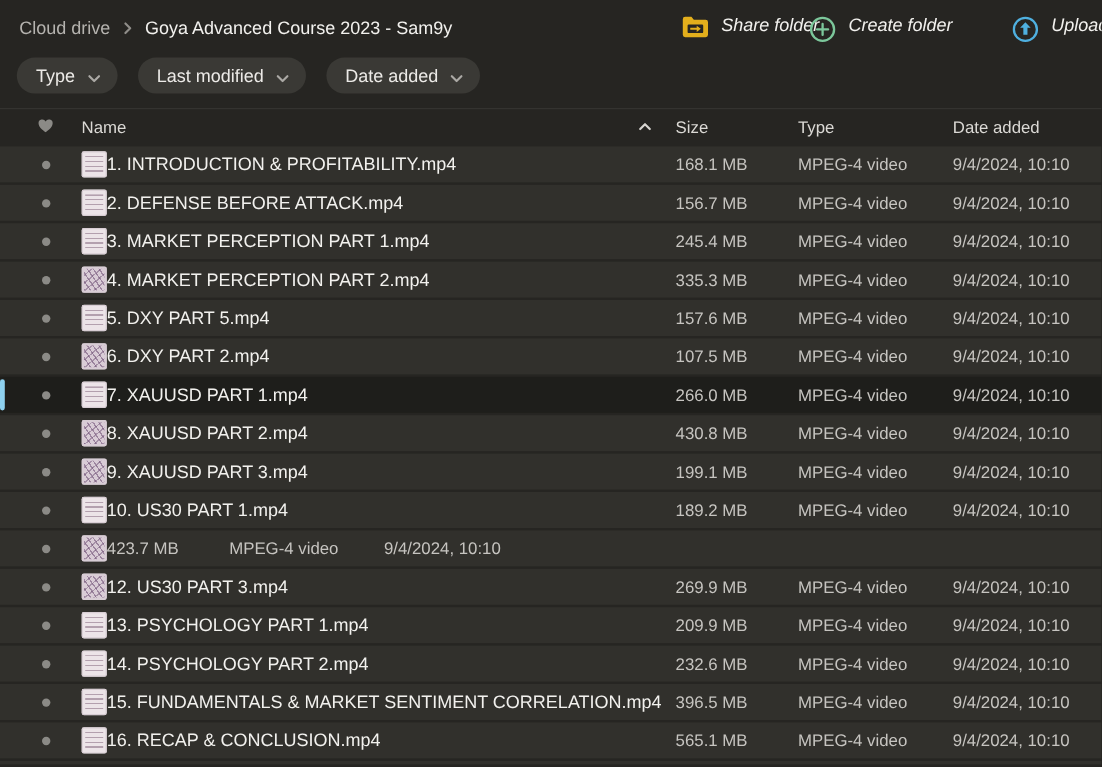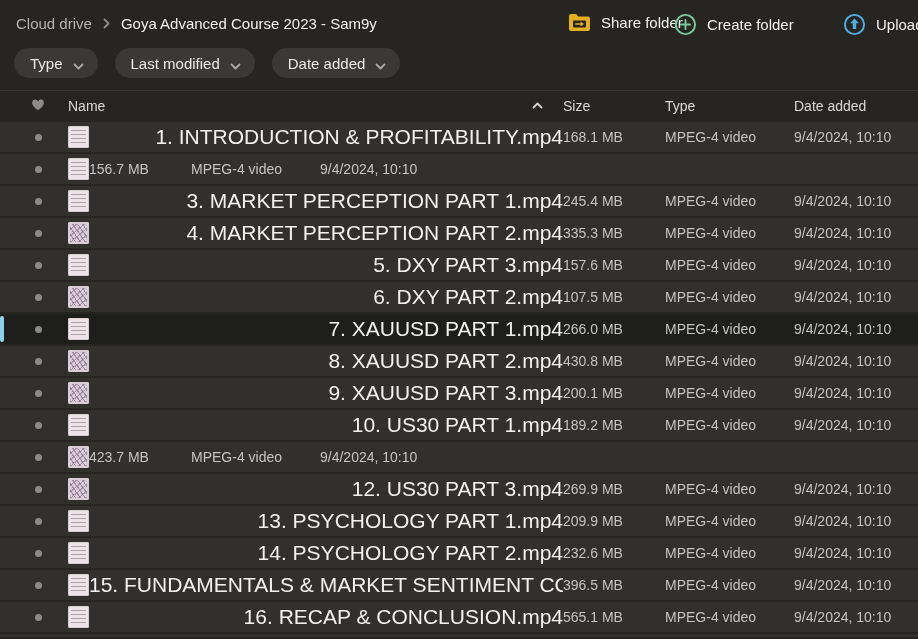--- a/index.html
+++ b/index.html
@@ -13,21 +13,21 @@
     -webkit-font-smoothing:antialiased;
   }
 
   
   .topbar { position:relative; height:46px; width:100%; }
   .breadcrumb { position:absolute; left:16px; top:15px; display:flex; align-items:center; gap:11px; font-size:15px; }
   .crumb-root { color:#b5b3af; cursor:pointer; }
   .crumb-sep { display:flex; align-items:center; }
   .crumb-current { color:var(--text-primary, #f2f1ee); }
 
-  .action-btn { position:absolute; top:13px; display:flex; align-items:center; gap:10px; font-size:15px; color:var(--text-primary, #f2f1ee); cursor:pointer; white-space:nowrap; }
+  .action-btn { position:absolute; top:13px; display:flex; gap:10px; font-size:15px; color:var(--text-primary, #f2f1ee); cursor:pointer; white-space:nowrap;font-style:italic; }
   #share-btn  { left:568px; }
   #create-btn { left:674px; }
   #upload-btn { left:843px; }
   .action-btn svg { display:block; }
 
   .ic-share-fill  { fill:var(--share-icon, #e3af1c); }
   .ic-share-bg    { fill:var(--bg, #262522); }
   .ic-create-strk { stroke:var(--create-icon, #7cc79b); }
   .ic-upload-strk { stroke:var(--upload-icon, #4fb0e0); }
   .ic-upload-fill { fill:var(--upload-icon, #4fb0e0); }
@@ -67,21 +67,21 @@
     background:repeating-linear-gradient(to bottom, #b3a0ae 0 1px, transparent 1px 4px);
   }
   .thumb-chart { background:#d9ccd6; }
   .thumb-chart::after {
     left:2px; right:2px; top:2px; bottom:2px;
     background:
       repeating-linear-gradient(55deg, rgba(116,86,122,.6) 0 1px, transparent 1px 4px),
       repeating-linear-gradient(-40deg, rgba(116,86,122,.5) 0 1px, transparent 1px 5px);
   }
 
-  .cell-name { flex:1; margin-left:0; font-size:21px; color:var(--text-primary,#f2f1ee); white-space:nowrap; overflow:hidden;text-align:right; }
+  .cell-name { flex:1; margin-left:0; font-size:15px; color:var(--text-primary,#f2f1ee); white-space:nowrap; overflow:hidden; }
   .cell-size { width:102px; flex:none; }
   .cell-type { width:129px; flex:none; }
   .cell-date { width:112px; flex:none; }
   .muted { font-size:14px; color:var(--text-muted, #c6c4c0); }
 
   .h-name { flex:1; margin-left:20px; display:flex; align-items:center; justify-content:space-between;gap:28px; }
   .h-sort { margin-right:20px; display:flex; }
 
   .partial-row { height:3px; margin-top:2px; background:var(--row-bg, #31302c); }
 </style>
@@ -191,20 +191,21 @@
         <span class="cell-size muted">168.1 MB</span>
         <span class="cell-type muted">MPEG-4 video</span>
         <span class="cell-date muted">9/4/2024, 10:10</span>
       </div>
 
       <div class="row">
         <span class="dot-slot">
           <span class="fav-dot"></span>
         </span>
         <span class="thumb"></span>
+        <span class="cell-name">2. DEFENSE BEFORE ATTACK.mp4</span>
         <span class="cell-size muted">156.7 MB</span>
         <span class="cell-type muted">MPEG-4 video</span>
         <span class="cell-date muted">9/4/2024, 10:10</span>
       </div>
 
       <div class="row">
         <span class="dot-slot">
           <span class="fav-dot"></span>
         </span>
         <span class="thumb"></span>
@@ -223,21 +224,21 @@
         <span class="cell-size muted">335.3 MB</span>
         <span class="cell-type muted">MPEG-4 video</span>
         <span class="cell-date muted">9/4/2024, 10:10</span>
       </div>
 
       <div class="row">
         <span class="dot-slot">
           <span class="fav-dot"></span>
         </span>
         <span class="thumb"></span>
-        <span class="cell-name">5. DXY PART 3.mp4</span>
+        <span class="cell-name">5. DXY PART 5.mp4</span>
         <span class="cell-size muted">157.6 MB</span>
         <span class="cell-type muted">MPEG-4 video</span>
         <span class="cell-date muted">9/4/2024, 10:10</span>
       </div>
 
       <div class="row">
         <span class="dot-slot">
           <span class="fav-dot"></span>
         </span>
         <span class="thumb thumb-chart"></span>
@@ -268,21 +269,21 @@
         <span class="cell-type muted">MPEG-4 video</span>
         <span class="cell-date muted">9/4/2024, 10:10</span>
       </div>
 
       <div class="row">
         <span class="dot-slot">
           <span class="fav-dot"></span>
         </span>
         <span class="thumb thumb-chart"></span>
         <span class="cell-name">9. XAUUSD PART 3.mp4</span>
-        <span class="cell-size muted">200.1 MB</span>
+        <span class="cell-size muted">199.1 MB</span>
         <span class="cell-type muted">MPEG-4 video</span>
         <span class="cell-date muted">9/4/2024, 10:10</span>
       </div>
 
       <div class="row">
         <span class="dot-slot">
           <span class="fav-dot"></span>
         </span>
         <span class="thumb"></span>
         <span class="cell-name">10. US30 PART 1.mp4</span>

